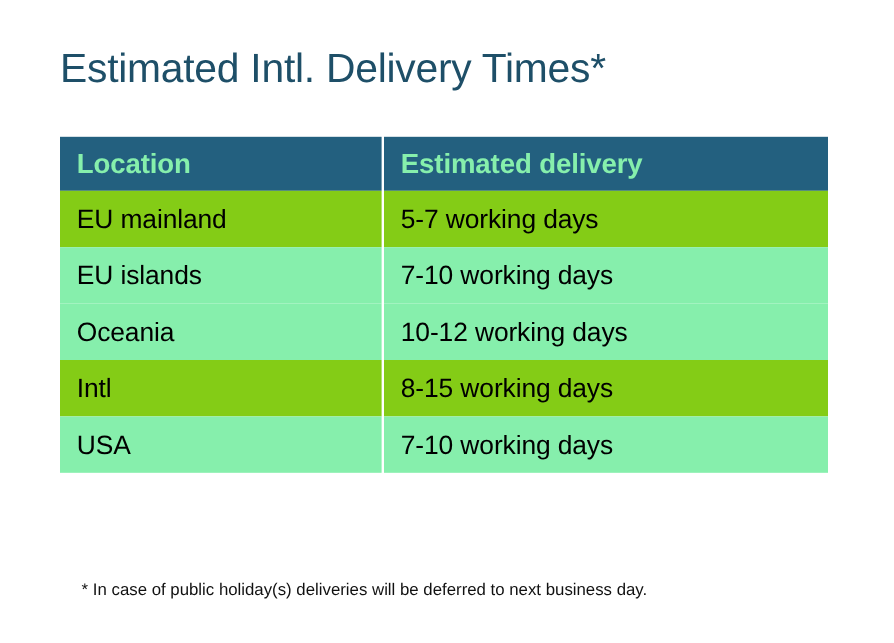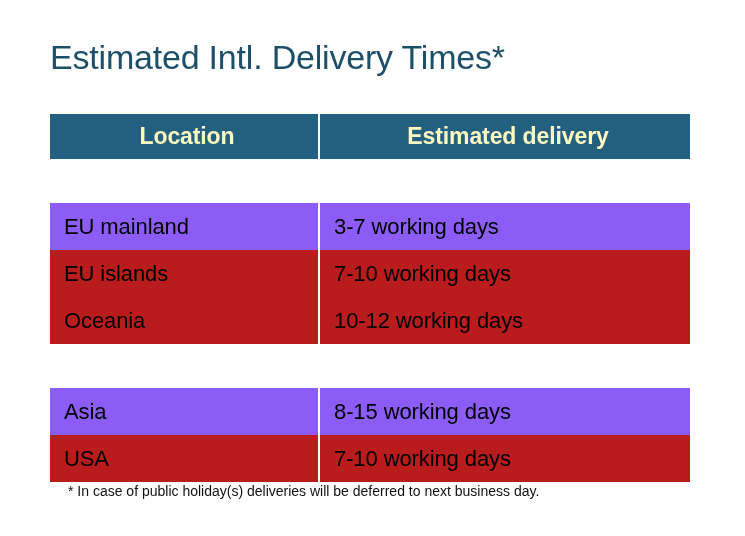--- a/index.html
+++ b/index.html
@@ -55,41 +55,40 @@
     align-items: center;
     height: 45px;
     padding-left: 14px;
     padding-right: 8px;
     box-sizing: border-box;
   }
   
   thead .cell-inner {
     height: 45px;
     background: #23607f;
-    color: #fef9c3;
+    color: #86efac;
     font-size: 23px;
     font-weight: 700;
     letter-spacing: -0.1px;
-    justify-content: center;
   }
   thead th { padding-bottom: 2px; }
   thead th.first-col .cell-inner { margin-right: 2px; }
 
   
   tbody td { padding-bottom: 2px; }
   tbody td.first-col .cell-inner { margin-right: 2px; }
   tbody .cell-inner {
     height: 47px;
     font-size: 22px;
     font-weight: 400;
     color: #000000;
     letter-spacing: -0.1px;
   }
-  tbody tr.row-odd .cell-inner { background: #8b5cf6; margin-top: 44px; }
-  tbody tr.row-even .cell-inner { background: #b91c1c; }
+  tbody tr.row-odd .cell-inner { background: #84cc16; }
+  tbody tr.row-even .cell-inner { background: #86efac; }
 
   .footnote {
     position: absolute;
     left: 68px;
     top: 481px;
     font-size: 14px;
     line-height: 20px;
     color: #111111;
     white-space: nowrap;
   }
@@ -122,21 +121,21 @@
     </thead>
     <tbody>
       <tr class="row-odd">
         <td class="first-col">
           <div class="cell-inner">
               <span>EU mainland</span>
             </div>
         </td>
         <td>
           <div class="cell-inner">
-              <span>3-7 working days</span>
+              <span>5-7 working days</span>
             </div>
         </td>
       </tr>
       <tr class="row-even">
         <td class="first-col">
           <div class="cell-inner">
               <span>EU islands</span>
             </div>
         </td>
         <td>
@@ -153,21 +152,21 @@
         </td>
         <td>
           <div class="cell-inner">
               <span>10-12 working days</span>
             </div>
         </td>
       </tr>
       <tr class="row-odd">
         <td class="first-col">
           <div class="cell-inner">
-              <span>Asia</span>
+              <span>Intl</span>
             </div>
         </td>
         <td>
           <div class="cell-inner">
               <span>8-15 working days</span>
             </div>
         </td>
       </tr>
       <tr class="row-even">
         <td class="first-col">

